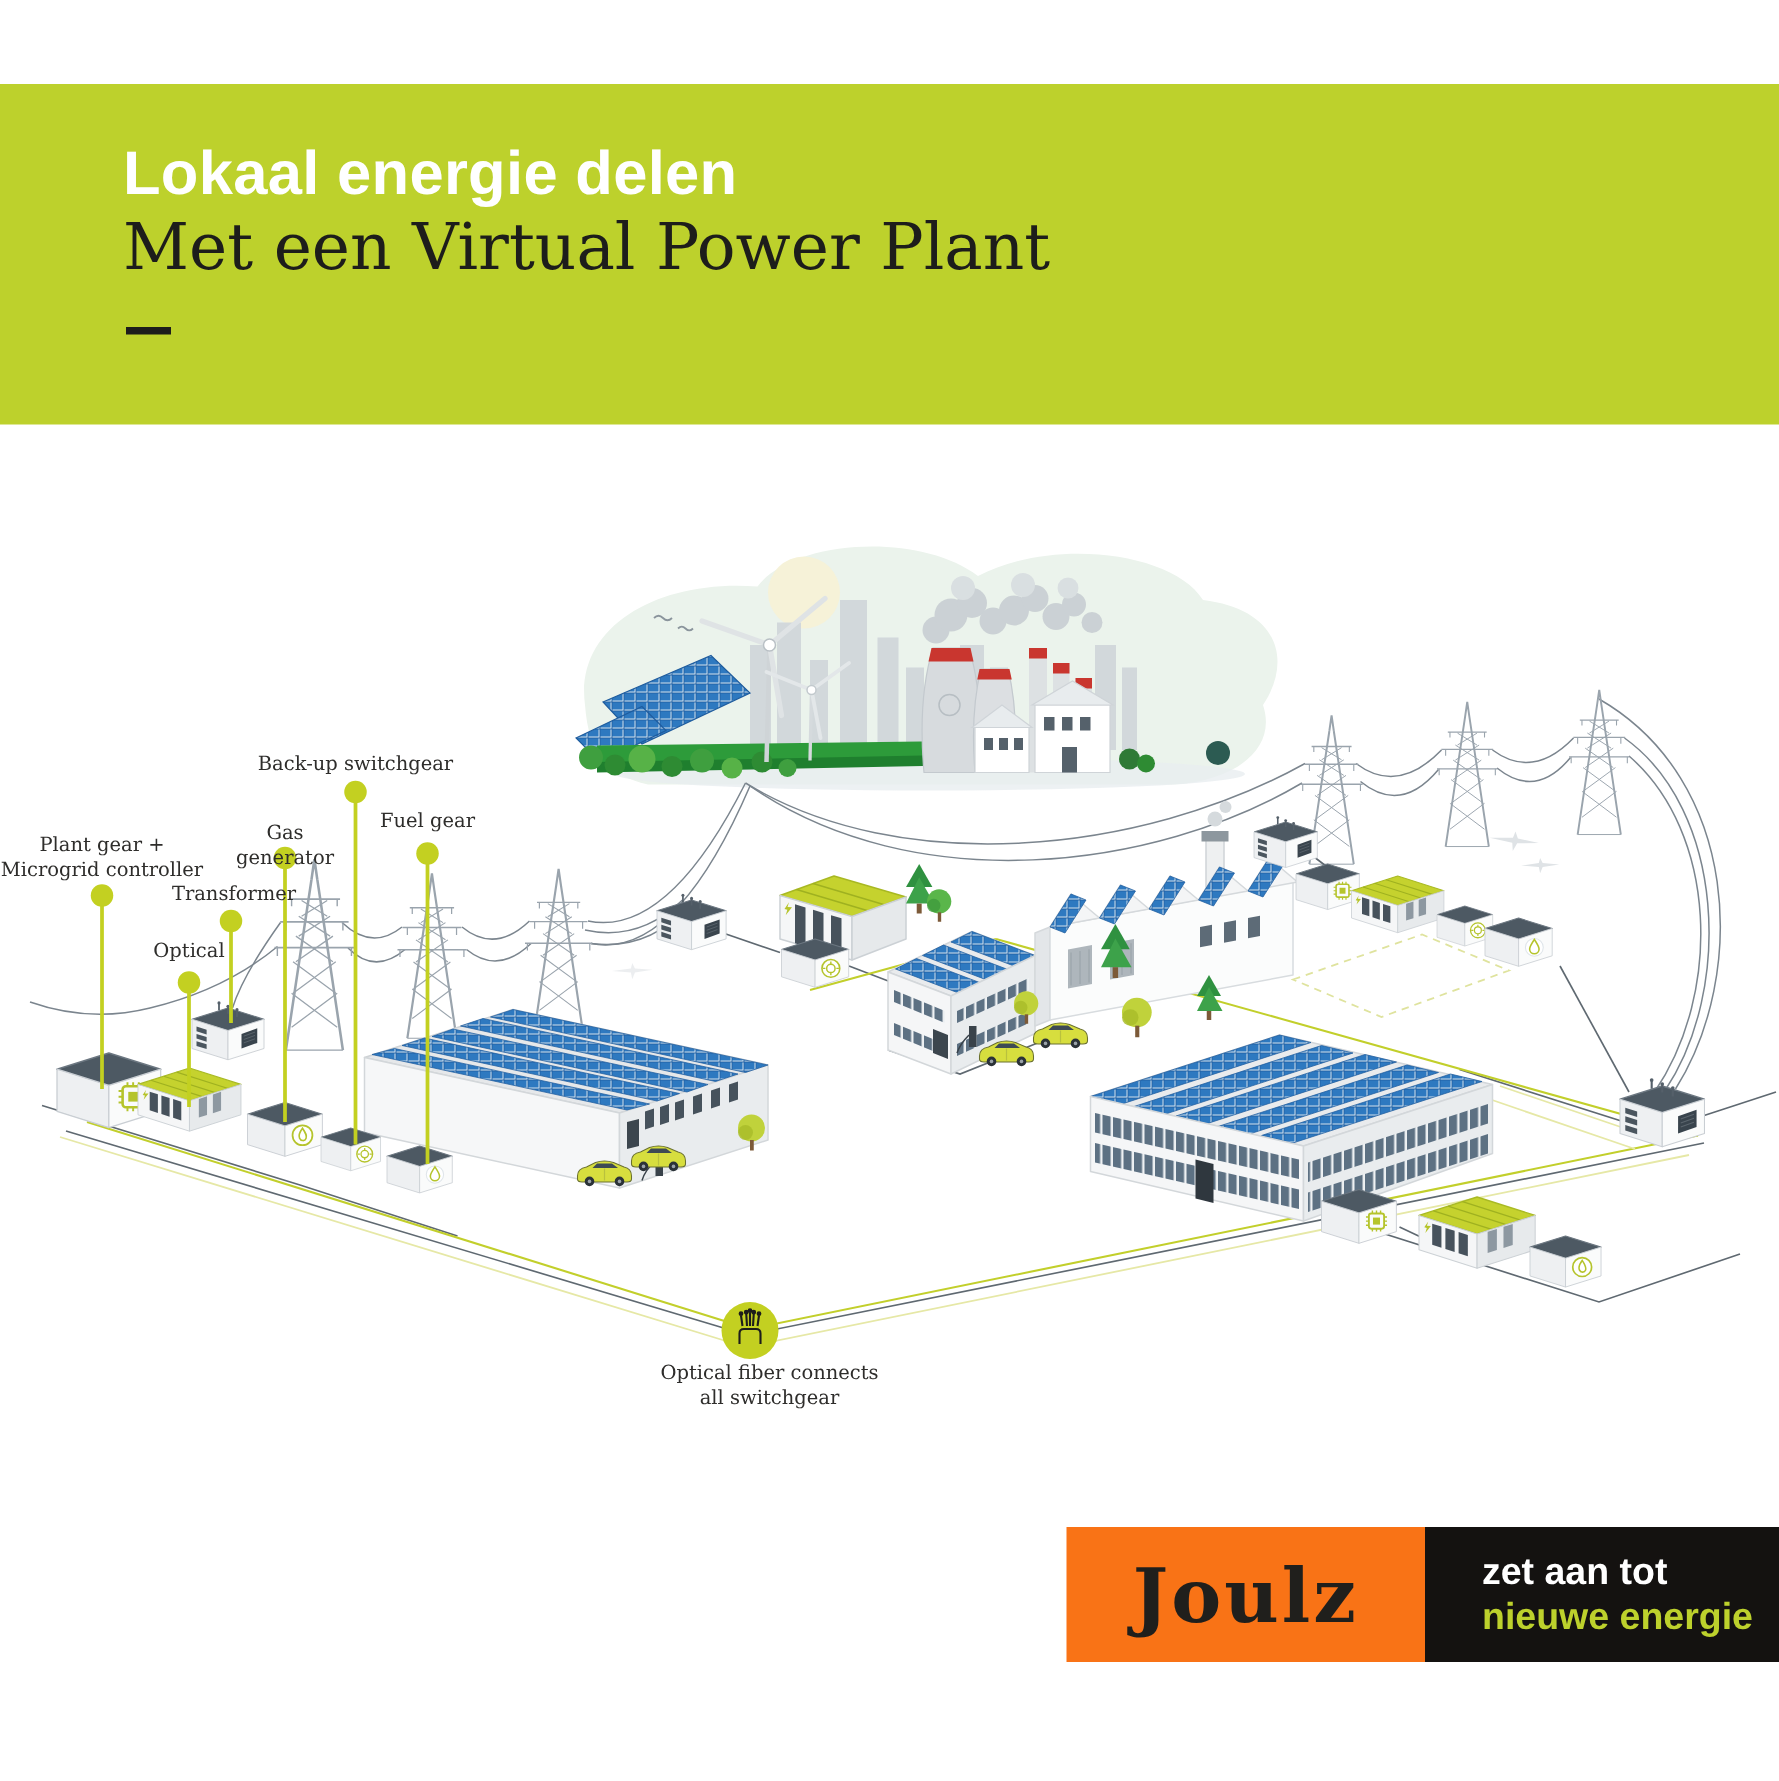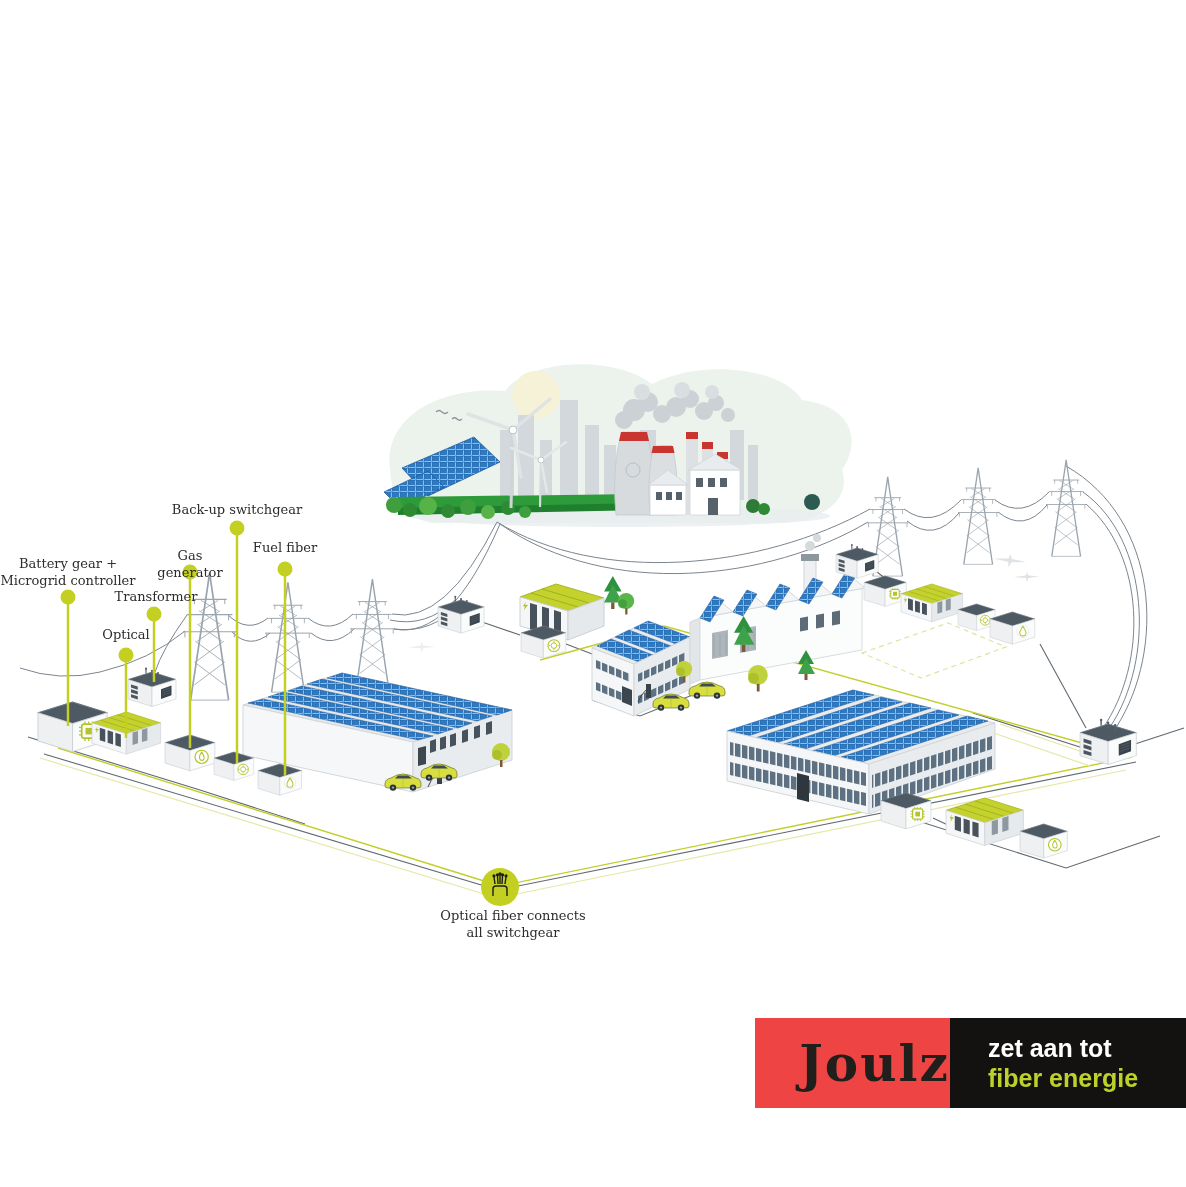--- a/index.html
+++ b/index.html
@@ -10,35 +10,40 @@
   .band{position:absolute;left:0;top:56px;width:1186px;height:227px;background:#bdd12c;}
   .t1{position:absolute;left:82px;top:36px;font:700 41px "Liberation Sans",sans-serif;color:#ffffff;letter-spacing:.2px;}
   .t2{position:absolute;left:82px;top:84px;font:400 43px "DejaVu Serif",serif;color:#1d1d1b;}
   .tdash{position:absolute;left:84px;top:162px;width:30px;height:5px;background:#1d1d1b;}
 
   
   .lbl{position:absolute;transform:translateX(-50%);text-align:center;
     font:13px "DejaVu Serif",serif;color:#2e2d2b;white-space:pre-line;line-height:1.28;}
 
   
-  .fgreen{position:absolute;left:711px;top:1018px;width:239px;height:90px;background:#ef4444;
-    display:flex;align-items:center;justify-content:center;margin-left:44px;}
+  .fgreen{position:absolute;left:711px;top:1018px;width:239px;height:90px;background:#f97316;
+    display:flex;align-items:center;justify-content:center;}
   .joulz{font:700 50px "DejaVu Serif",serif;color:#201f1c;letter-spacing:2px;}
   .fblack{position:absolute;left:950px;top:1018px;width:236px;height:90px;background:#141210;
     display:flex;flex-direction:column;justify-content:center;padding-left:38px;box-sizing:border-box;}
   .tag1{font:700 25px "Liberation Sans",sans-serif;color:#ffffff;line-height:1.2;}
   .tag2{font:700 25px "Liberation Sans",sans-serif;color:#bdd12c;line-height:1.2;}
 
   svg{position:absolute;left:0;top:0;}
 </style>
 </head>
 <body>
 
 <div id="page">
 
+  <div class="band">
+    <div class="t1">Lokaal energie delen</div>
+    <div class="t2">Met een Virtual Power Plant</div>
+    <div class="tdash"></div>
+  </div>
 
   <svg width="1186" height="1187" viewBox="0 0 1186 1187">
     <defs>
       <pattern id="sp" width="8" height="6" patternUnits="userSpaceOnUse">
         <rect width="8" height="6" fill="#2e79c0"></rect>
         <path d="M0,5.5 H8 M7.5,0 V6" stroke="#cfe0ef" stroke-width="1"></path>
         <rect width="8" height="6" fill="none" stroke="#1e5fa3" stroke-width="0.6"></rect>
       </pattern>
       <pattern id="win" width="7" height="12" patternUnits="userSpaceOnUse">
         <rect width="7" height="12" fill="#5d7183"></rect>
@@ -439,32 +444,32 @@
     <g fill="#c3d021">
       <circle cx="68" cy="597" r="7.5"></circle>
         <circle cx="126" cy="655" r="7.5"></circle>
         <circle cx="154" cy="614" r="7.5"></circle>
       <circle cx="190" cy="572" r="7.5"></circle>
         <circle cx="237" cy="528" r="7.5"></circle>
         <circle cx="285" cy="569" r="7.5"></circle>
     </g>
   </svg>
 
-  <div class="lbl" style="left:68px;top:556px">Battery gear +
+  <div class="lbl" style="left:68px;top:556px">Plant gear +
 Microgrid controller</div>
   <div class="lbl" style="left:126px;top:627px">Optical</div>
   <div class="lbl" style="left:156px;top:589px">Transformer</div>
   <div class="lbl" style="left:190px;top:548px">Gas
 generator</div>
   <div class="lbl" style="left:237px;top:502px">Back-up switchgear</div>
-  <div class="lbl" style="left:285px;top:540px">Fuel fiber</div>
+  <div class="lbl" style="left:285px;top:540px">Fuel gear</div>
   <div class="lbl" style="left:513px;top:908px">Optical fiber connects
 all switchgear</div>
 
   <div class="fgreen">
     <div class="joulz">Joulz</div>
   </div>
   <div class="fblack">
     <div class="tag1">zet aan tot</div>
-    <div class="tag2">fiber energie</div>
+    <div class="tag2">nieuwe energie</div>
   </div>
 
 </div>
 
 </body></html>

